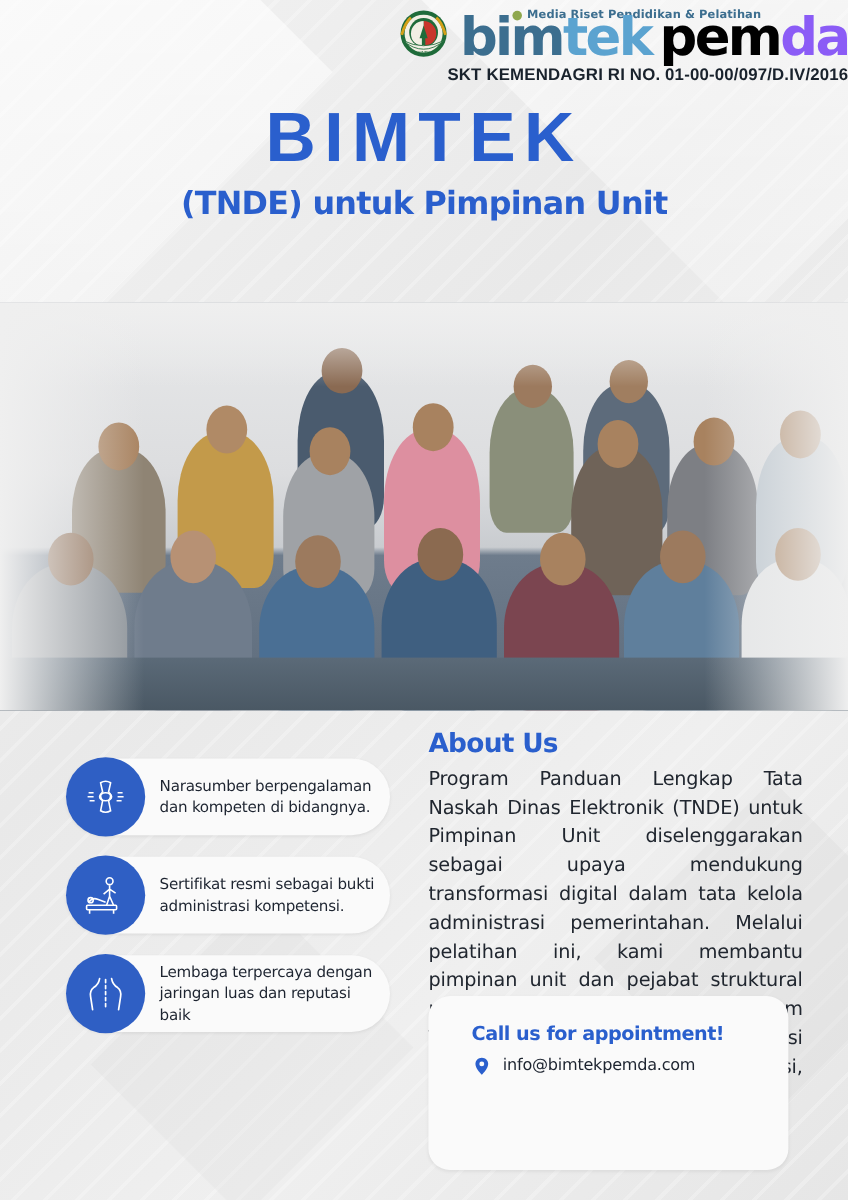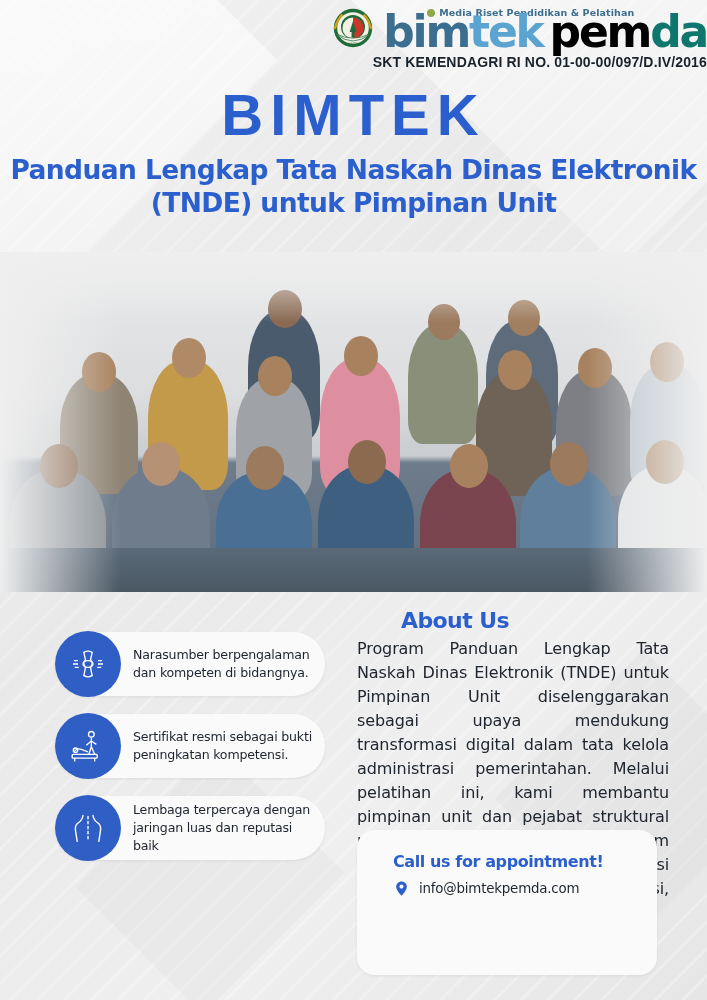--- a/index.html
+++ b/index.html
@@ -62,21 +62,21 @@
     font-size:9.5px; font-weight:bold; color:#3c6e8f;
     letter-spacing:.1px; font-family:"DejaVu Sans", sans-serif;
   }
   .wordmark {
     font-size:44px; font-weight:bold; letter-spacing:-2.2px;
     line-height:.82; font-family:"DejaVu Sans", sans-serif;
   }
   .wm-bim  { color:#3c6e8f; }
   .wm-tek  { color:#5ba3d0; }
   .wm-pem  { color:#000000; }
-  .wm-da   { color:#0f766e; }
+  .wm-da   { color:#8b5cf6; }
 
   .reg-line1 {
     font-size:13.5px; color:#4c5b68; letter-spacing:.55px;
     margin-top:4px; font-family:"Liberation Sans", sans-serif;
   }
   .reg-line2 {
     font-size:14px; color:#19222c; font-weight:bold; letter-spacing:.15px;
     margin-top:1px;
     text-align:right;
   }
@@ -156,21 +156,20 @@
 
   
   .about {
     position:absolute; left:357px; top:608px; width:312px;
     z-index:6;
   }
   .about-title {
     font-size:22px; font-weight:bold; color:#2a5fcd;
     letter-spacing:-.6px; margin-bottom:4px;
     font-family:"DejaVu Sans", sans-serif;
-    margin-left:44px;
   }
   .about-body {
     font-size:16px; color:#20262f; line-height:1.50;
     text-align:justify;
     font-family:"DejaVu Sans", sans-serif;
     letter-spacing:-.1px;
   }
 
   
   .contact {
@@ -228,21 +227,20 @@
       <div class="wordmark"><span class="wm-bim">bim</span><span class="wm-tek">tek</span><span class="wm-pem" style="margin-left:7px;">pem</span><span class="wm-da">da</span>
       </div>
     </div>
   </div>
 
   <div class="reg-line2">SKT KEMENDAGRI RI NO. 01-00-00/097/D.IV/2016</div>
 </div>
 
 <div class="title-main">BIMTEK</div>
 <div class="title-sub">
-  <div>Panduan Lengkap Tata Naskah Dinas Elektronik</div>
   <div>(TNDE) untuk Pimpinan Unit</div>
 </div>
 
 <div class="photo">
   <div class="photo-wall"></div>
 
   <div class="ph-person" style="left:248px;top:58px;width:72px;height:130px;background:#4a5b6e;"></div>
   <div class="ph-head" style="left:268px;top:38px;width:34px;height:38px;background:#8a6a52;"></div>
   <div class="ph-person" style="left:408px;top:72px;width:70px;height:120px;background:#8a8f7a;"></div>
   <div class="ph-head" style="left:428px;top:52px;width:32px;height:36px;background:#9c7a5e;"></div>
@@ -303,21 +301,21 @@
     <span class="feature-icon">
       <svg width="40" height="40" viewBox="0 0 48 48" fill="none" stroke="#fff" stroke-width="1.6">
         <circle cx="28" cy="10" r="3.4"></circle>
         <path d="M28 14 v11 M28 18 l-6 5 M28 18 l6 4 M28 25 l-3 9 M28 25 l4 9"></path>
         <path d="M7 31 q4 -5 9 -3 l8 3"></path>
         <circle cx="9" cy="29" r="2.6"></circle>
         <rect x="5" y="34" width="30" height="4.5" rx="1"></rect>
         <path d="M8 38.5 v4 M32 38.5 v4"></path>
       </svg>
     </span>
-    <span class="feature-text">Sertifikat resmi sebagai bukti peningkatan kompetensi.</span>
+    <span class="feature-text">Sertifikat resmi sebagai bukti administrasi kompetensi.</span>
   </div>
 
   <div class="feature-card">
     <span class="feature-icon">
       <svg width="40" height="40" viewBox="0 0 48 48" fill="none" stroke="#fff" stroke-width="1.7">
         <path d="M18 9 q-1 6 -6 9 q-4 3 -3 9 l2 13" stroke-linecap="round"></path>
         <path d="M30 9 q1 6 6 9 q4 3 3 9 l-2 13" stroke-linecap="round"></path>
         <path d="M24 10 v3 M24 16 v3 M24 22 v3 M24 28 v3 M24 34 v3" stroke-linecap="round" stroke-dasharray="3 3"></path>
       </svg>
     </span>

